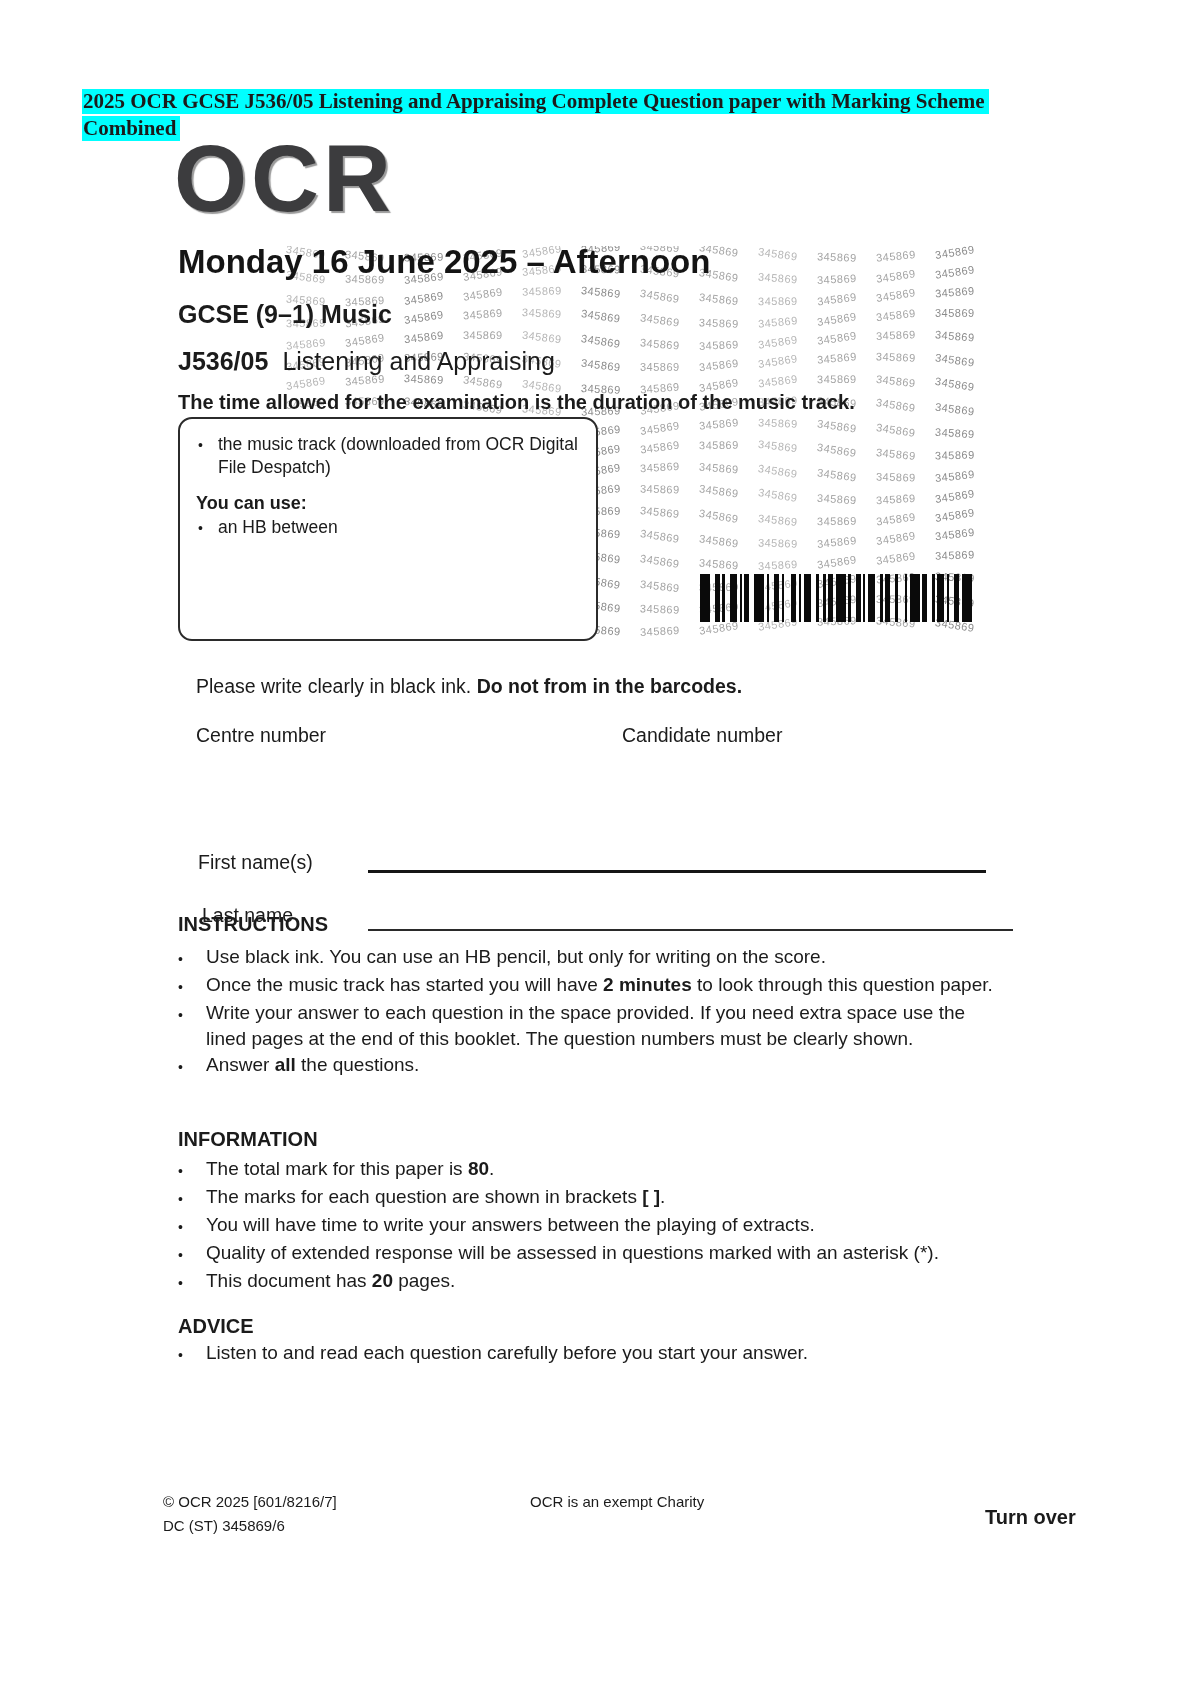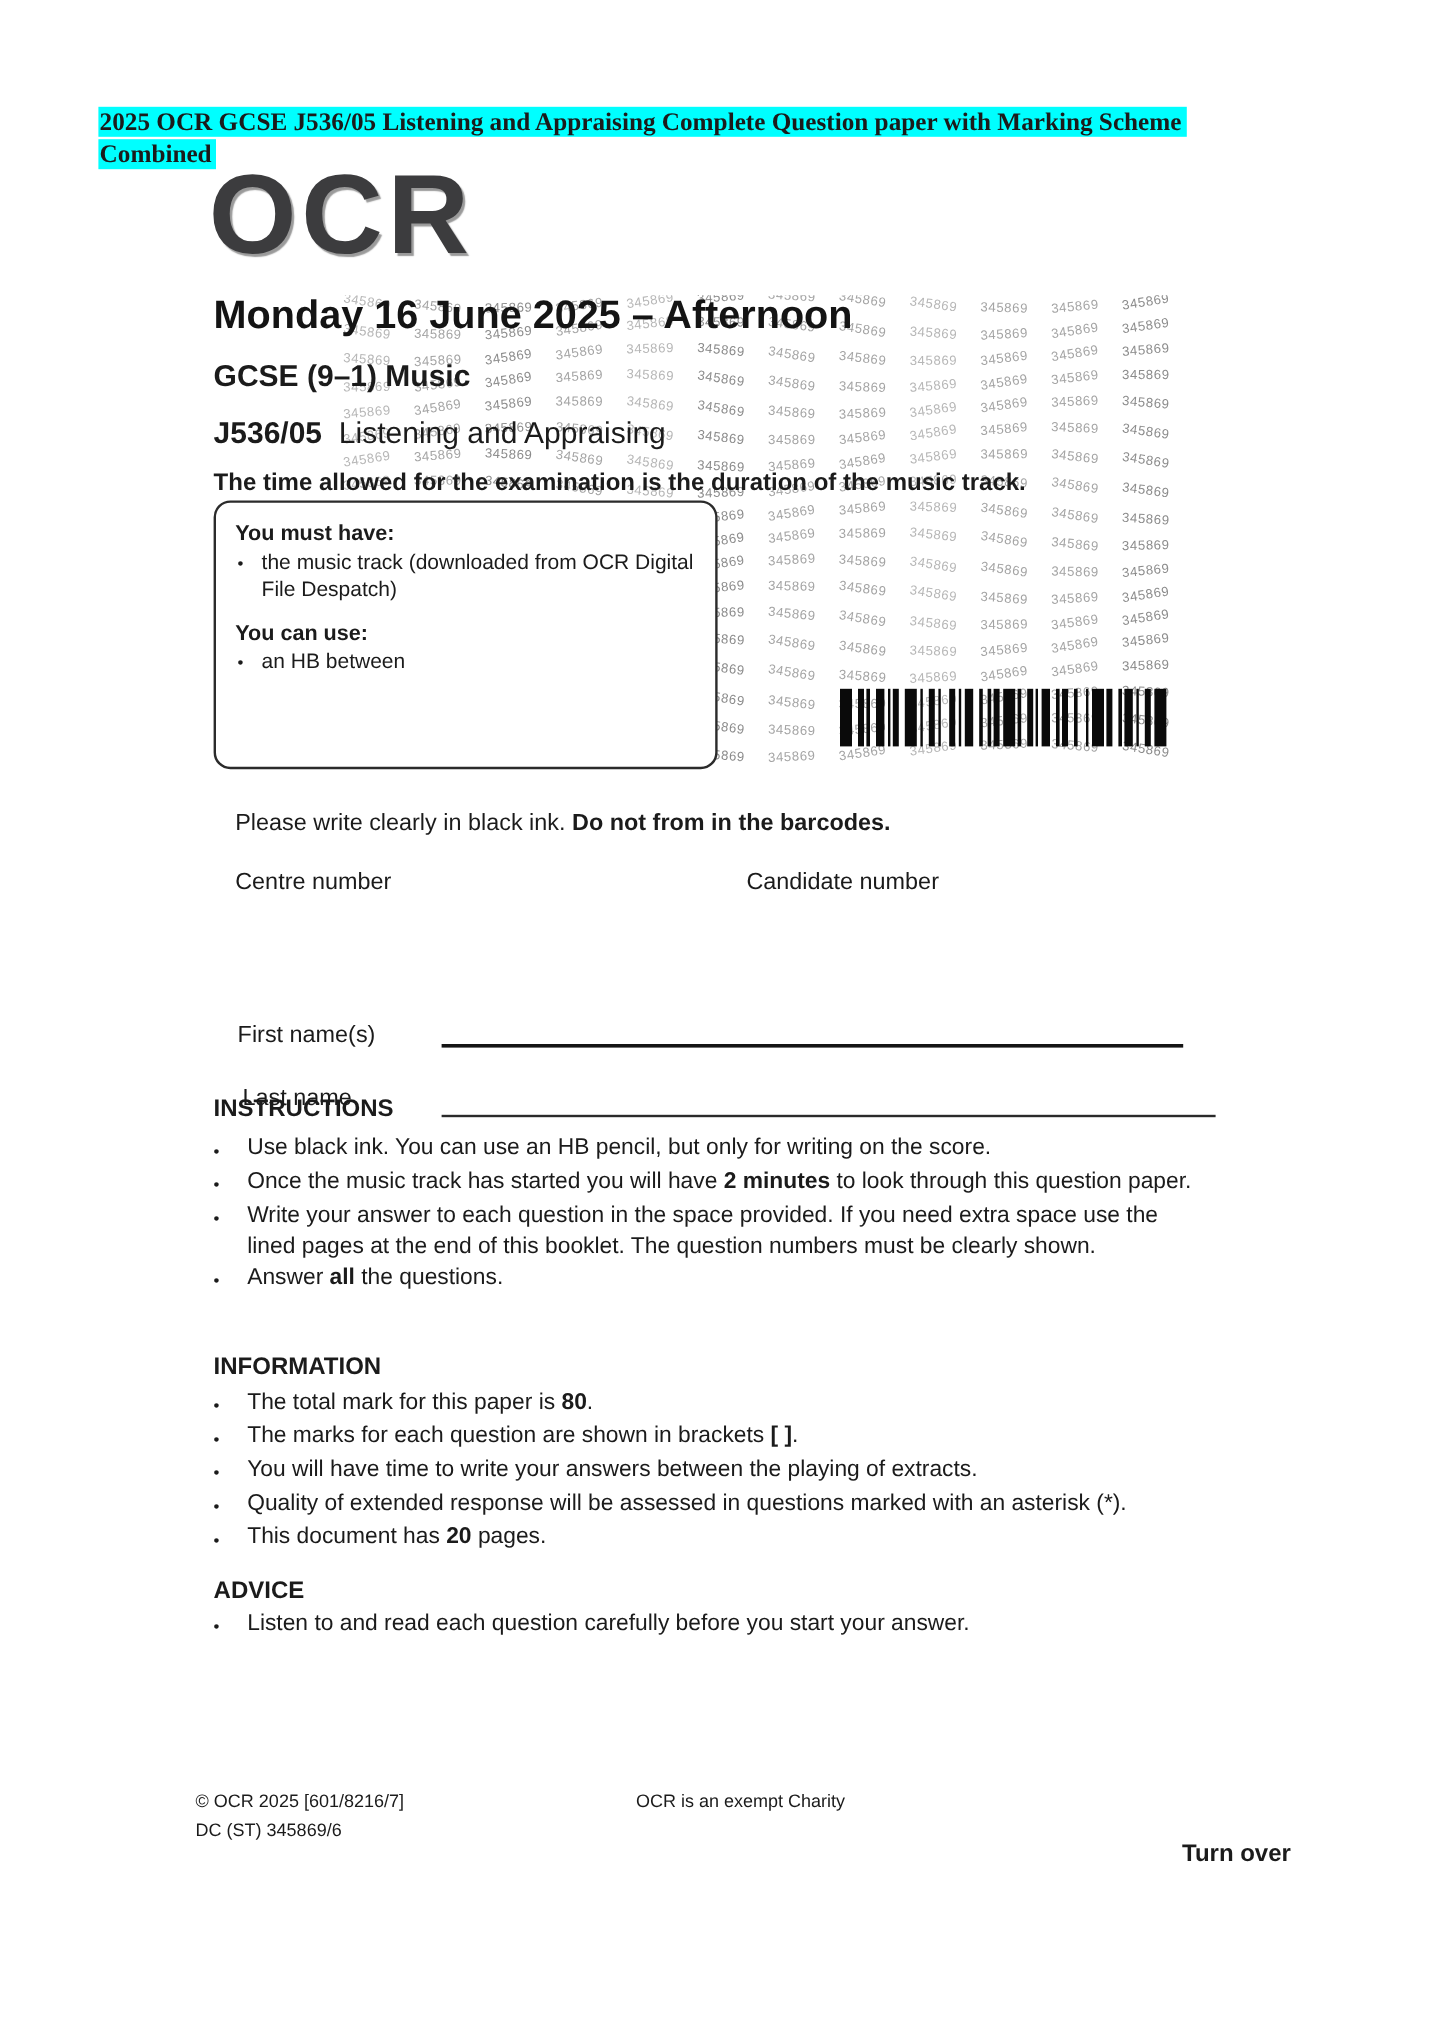--- a/index.html
+++ b/index.html
@@ -46,21 +46,21 @@
   .fn-line{position:absolute;left:368px;top:870px;width:618px;height:3px;background:#151515;z-index:2;}
   .ln-line{position:absolute;left:368px;top:929px;width:645px;height:2px;background:#2a2a2a;z-index:2;}
 
   .sec-h{position:absolute;left:178px;z-index:2;font-size:20px;font-weight:bold;white-space:nowrap;}
   .bullets{position:absolute;left:178px;width:824px;z-index:2;font-size:19px;line-height:26px;}
   .bullet-row{display:flex;}
   .bullet-row .dot{flex:0 0 28px;font-size:14px;padding-top:2px;}
   .btxt{flex:1;}
 
   .foot{position:absolute;z-index:2;font-size:15px;line-height:24px;white-space:nowrap;}
-  .turn{position:absolute;z-index:2;font-size:20px;font-weight:bold;white-space:nowrap;margin-top:28px;}
+  .turn{position:absolute;z-index:2;font-size:20px;font-weight:bold;white-space:nowrap;}
 </style>
 </head>
 <body>
 
 <div class="page">
 
   <div class="watermark" id="watermark">
       <span style="left: 0px; top: 0px; transform: rotate(9deg);">345869</span>
       <span style="left: 59px; top: 3.7564px; transform: rotate(5.9deg);">345869</span>
       <span style="left: 118px; top: 4.95832px; transform: rotate(-1.2deg);">345869</span>
@@ -289,21 +289,20 @@
   <div class="title">Monday 16 June 2025 – Afternoon</div>
   <div class="subtitle">GCSE (9–1) Music</div>
 
   <div class="paper-line">
     <span class="code">J536/05</span><span>Listening and Appraising</span>
   </div>
 
   <div class="time-note">The time allowed for the examination is the duration of the music track.</div>
 
   <div class="req-box">
-    <div class="req-h">You must have:</div>
     <div class="req-item">
       <span class="dot">•</span>
       <span>the music track (downloaded from OCR Digital File Despatch)</span>
     </div>
     <div class="req-h">You can use:</div>
     <div class="req-item">
       <span class="dot">•</span>
       <span>an HB between</span>
     </div>
   </div>

